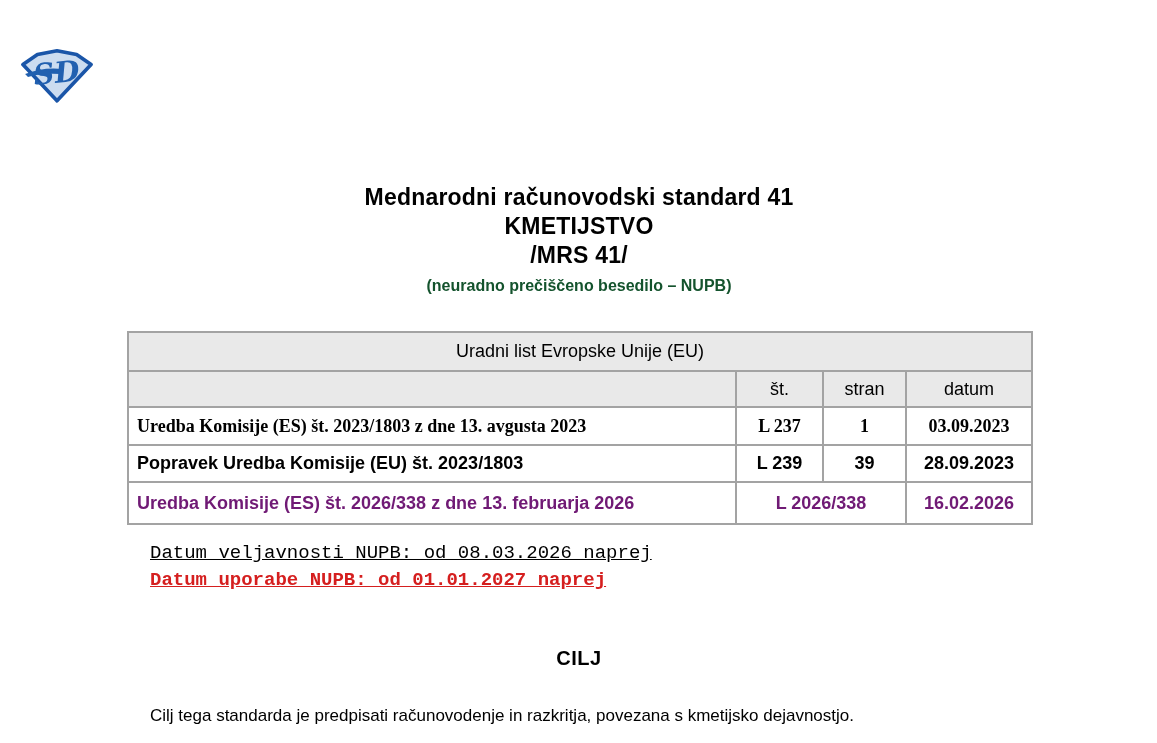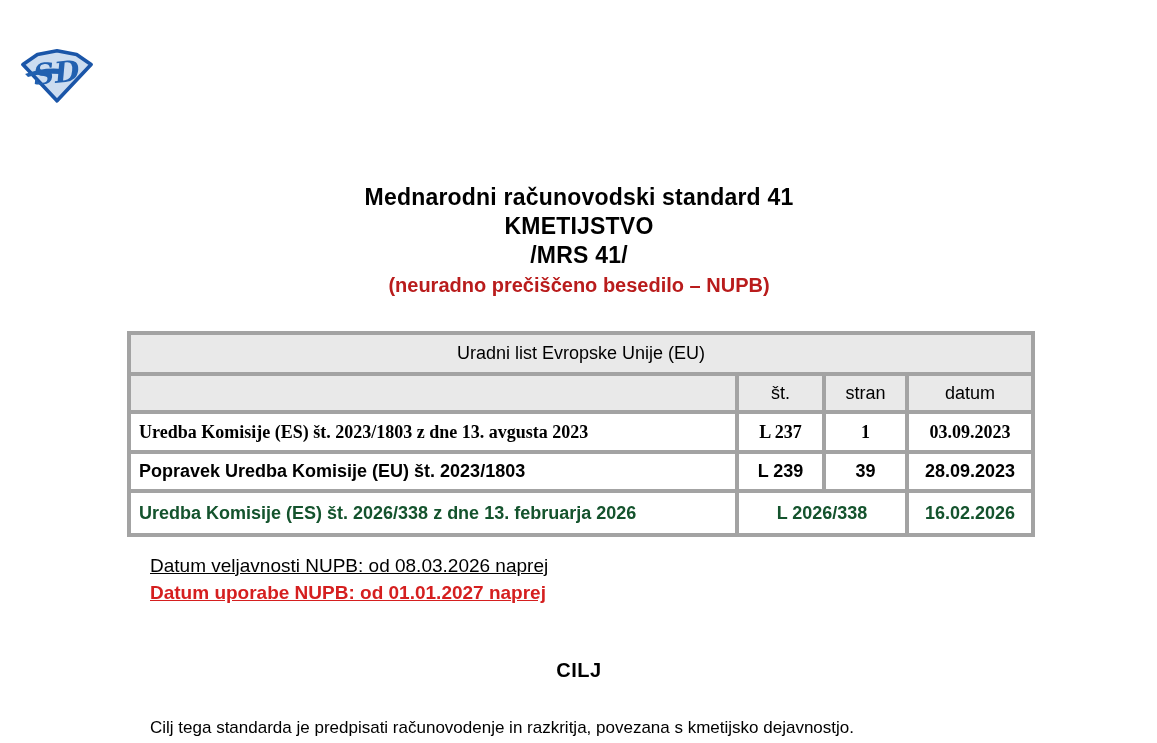--- a/index.html
+++ b/index.html
@@ -4,38 +4,38 @@
 <style>
   html,body{margin:0;padding:0;}
   body{
     width:1157px;height:743px;background:#ffffff;position:relative;overflow:hidden;
     font-family:"Liberation Sans","DejaVu Sans",sans-serif;color:#000;
   }
   .logo{position:absolute;left:19px;top:45px;width:76px;height:58px;}
   .content{position:absolute;left:127px;top:17px;width:904px;}
   .title-block{margin-top:166px;text-align:center;font-weight:bold;}
   .title-line{font-size:23px;line-height:29px;letter-spacing:0.2px;}
-  .subtitle{font-size:20px;line-height:29px;color:#b91c1c;margin-top:1px;font-weight:bold;}
+  .subtitle{font-size:16px;line-height:29px;color:#14532d;margin-top:1px;font-weight:bold;}
 
   table.journal{margin-top:31px;width:904px;border-collapse:collapse;table-layout:fixed;}
-  table.journal td{border:4px solid #a3a3a3;font-size:18px;padding:0;}
+  table.journal td{border:2px solid #a3a3a3;font-size:18px;padding:0;}
   td.hdr{background:#e9e9e9;}
   .caption-row td{height:37px;text-align:center;font-weight:normal;}
   .header-row td{height:34px;text-align:center;font-weight:normal;}
   .data-row td{font-weight:bold;text-align:center;}
   .data-row td.desc{text-align:left;padding-left:8px;}
   .r1 td{height:36px;font-family:Liberation Serif, serif;}
   .r2 td{height:35px;}
   .r3 td{height:40px;}
-  .red-row td{color:#14532d;}
+  .red-row td{color:#701a75;}
 
   .validity{margin-top:15px;margin-left:23px;font-size:19px;}
   .validity-line1{text-decoration:underline;line-height:27px;display:inline-block;}
   .validity-line2{color:#d51f1f;font-weight:bold;text-decoration:underline;line-height:27px;display:inline-block;}
-  .validity div{line-height:27px;}
+  .validity div{line-height:27px;font-family:Liberation Mono, monospace;}
 
   .section-heading{margin-top:53px;text-align:center;font-weight:bold;font-size:20px;letter-spacing:0.5px;}
   .paragraph{margin:29px 0 9px 3px;width:892px;font-size:17px;line-height:33px;text-align:justify;text-indent:20px;}
 </style>
 </head>
 <body>
 
 <div class="logo">
   <svg viewBox="0 0 100 80" width="76" height="58">
     <polygon points="3,27 23,13 50,8 77,13 97,27 50,77" fill="#ccdcf0" stroke="#1a55a8" stroke-width="5" stroke-linejoin="round"></polygon>

